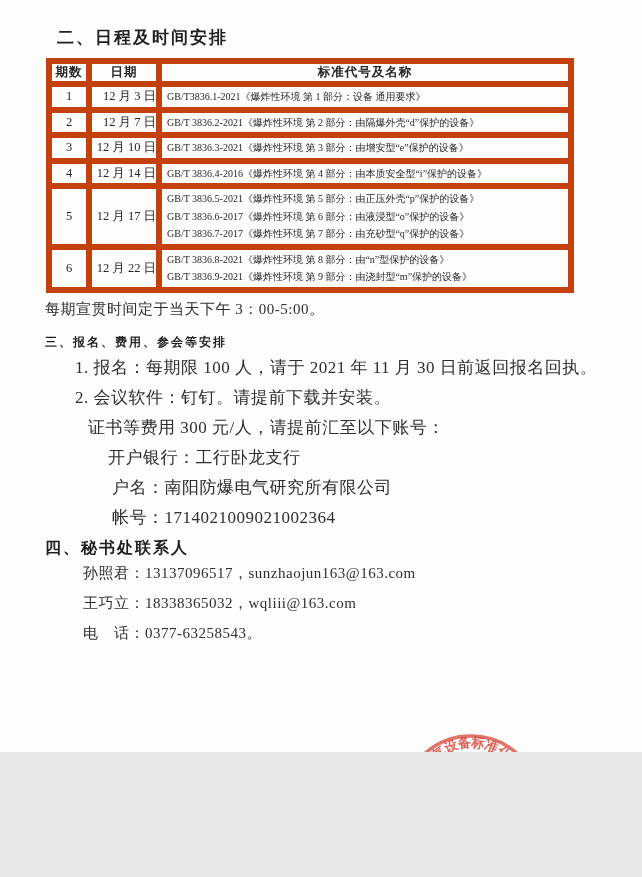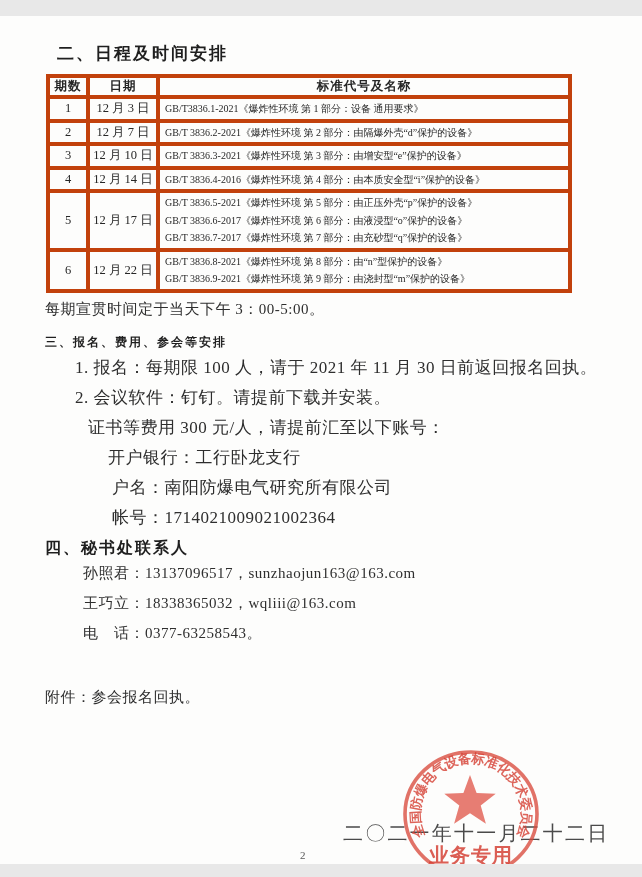--- a/index.html
+++ b/index.html
@@ -1,20 +1,20 @@
 <!DOCTYPE html>
 <html><head>
 <meta charset="utf-8">
 <style>
   * { margin: 0; padding: 0; box-sizing: border-box; }
   html,body { background: #e8e8e8; }
   .page {
     position: relative;
-    width: 642px; height: 848px;
-    margin: 16px auto;
+    width: 642px; height: 752px;
+    margin: 0 auto;
     background: #fdfdfc;
     font-family: "Liberation Serif", serif;
     color: #2e2e2e;
     overflow: hidden;
   }
   .content { padding: 27px 45px 0 45px; }
 
   .sec-heading {
     font-family: "Liberation Sans", sans-serif;
     font-weight: bold;
@@ -25,36 +25,36 @@
   .h2-heading { margin-left: 12px; line-height: 21px; }
 
   table.schedule {
     border-collapse: collapse;
     table-layout: fixed;
     width: 522px;
     margin-top: 10px;
     margin-left: 1px;
   }
   table.schedule th, table.schedule td {
-    border: 4px solid #c2410c;
+    border: 6px solid #c2410c;
     font-size: 12.5px;
     color: #262626;
     overflow: hidden;
   }
   table.schedule th {
     font-weight: bold;
     height: 21px;
     text-align: center;
     letter-spacing: 1px;
   }
   col.c-no   { width: 40px; }
   col.c-date { width: 70px; }
   col.c-std  { width: 412px; }
   td.cell-no   { text-align: center; height: 20px; }
-  td.cell-date { text-align: center; white-space: nowrap; }
+  td.cell-date { text-align: right; white-space: nowrap; }
   td.cell-std  { padding: 1px 3px 1px 5px; }
   .std-line { line-height: 17.5px; white-space: nowrap; font-size: 10px; }
 
   .time-note {
     margin-top: 7px;
     font-size: 15px;
     line-height: 18px;
     letter-spacing: 0.5px;
   }
   .h3-heading { margin-top: 14px; line-height: 20px; font-size: 12px; }
@@ -175,21 +175,20 @@
       </div>
 
     <div class="sec-heading h4-heading">四、秘书处联系人</div>
 
     <div>
         <div class="contact-line">孙照君：13137096517，sunzhaojun163@163.com</div>
         <div class="contact-line">王巧立：18338365032，wqliii@163.com</div>
         <div class="contact-line">电　话：0377-63258543。</div>
       </div>
 
-    <div class="attachment">附件：参会报名回执。</div>
   </div>
 
   <div class="date-line">二〇二一年十一月二十二日</div>
 
   <div class="page-number">2</div>
 
   <svg class="seal" viewBox="0 0 146 140" xmlns="http://www.w3.org/2000/svg">
     <ellipse cx="73" cy="68" rx="66" ry="62" fill="none" stroke="rgba(217,74,60,0.78)" stroke-width="3.6"></ellipse>
     <polygon points="72,29 78.6,46.9 97.7,47.7 82.7,59.5 87.9,77.8 72,67.3 56.1,77.8 61.3,59.5 46.3,47.7 65.4,46.9" fill="rgba(224,88,76,0.78)"></polygon>
     <path id="sealArc" d="M 26.8,89.6 A 51,51 0 1 1 119.2,89.6" fill="none"></path>

